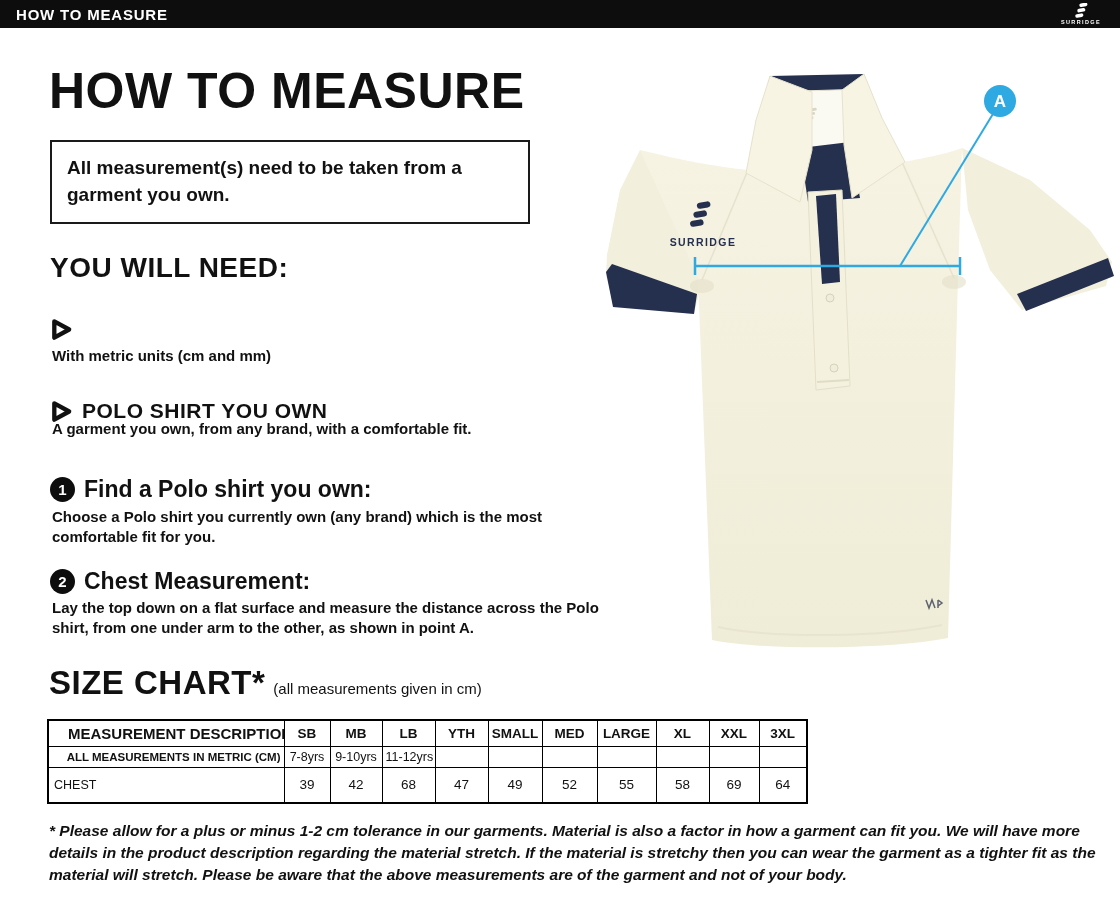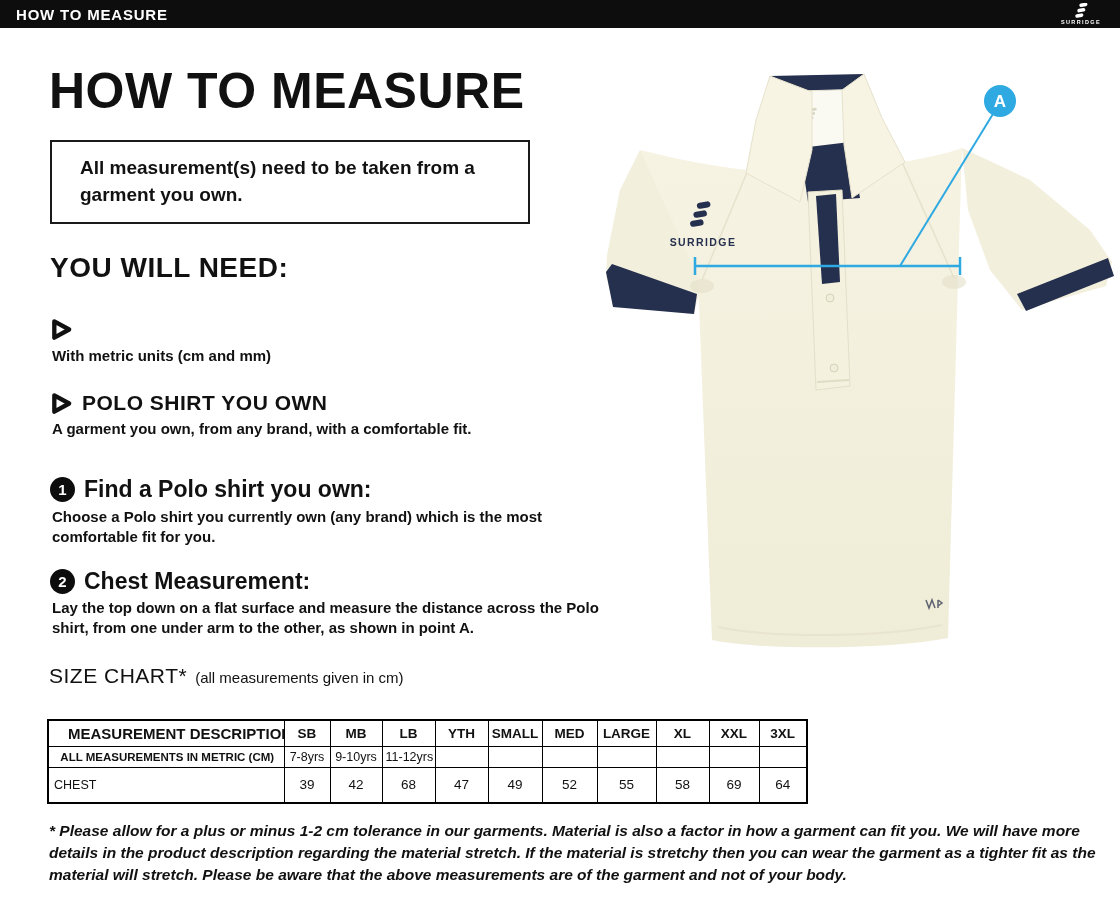--- a/index.html
+++ b/index.html
@@ -6,44 +6,44 @@
   html,body { width:1120px; height:913px; background:#ffffff; overflow:hidden;
               font-family:"Liberation Sans", sans-serif; color:#111; }
   .topbar { position:absolute; left:0; top:0; width:1120px; height:28px; background:#0d0d0d;
             display:flex; align-items:center; }
   .topbar-title { color:#fff; font-size:15px; font-weight:bold; letter-spacing:.8px; margin-left:16px; }
   .brand { position:absolute; right:10px; top:1px; width:58px; height:26px; display:flex;
            flex-direction:column; align-items:center; justify-content:center; }
   .brand-word { color:#fff; font-size:5.5px; font-weight:bold; letter-spacing:1.4px; margin-top:1px; }
   .abs { position:absolute; }
   h1.page-title { left:49px; top:66px; font-size:50px; font-weight:bold; letter-spacing:.5px; line-height:1; }
-  .note-box { left:50px; top:140px; width:480px; border:2px solid #1a1a1a; padding:13px 28px; }
+  .note-box { left:50px; top:140px; width:480px; border:2px solid #1a1a1a; padding:13px 15px; }
   .note-box p { font-size:19px; font-weight:bold; line-height:1.42; }
   h2.ywn { left:50px; top:252px; font-size:28px; font-weight:bold; letter-spacing:.5px; }
   .need { left:50px; display:flex; align-items:center; gap:9px; }
   .need .tri { width:23px; height:23px; flex:0 0 auto; }
   .need-title { font-size:21px; font-weight:bold; letter-spacing:.5px; }
   .need-desc { left:52px; font-size:15px; font-weight:bold; }
   .step-head { left:50px; display:flex; align-items:center; gap:9px; }
   .stepnum { width:25px; height:25px; border-radius:50%; background:#0d0d0d; color:#fff;
              display:flex; align-items:center; justify-content:center;
              font-size:15px; font-weight:bold; flex:0 0 auto; }
   .step-title { font-size:23px; font-weight:bold; }
   .step-desc { left:52px; width:548px; font-size:15px; font-weight:bold; line-height:1.32; }
   .sc-head { left:49px; top:664px; display:flex; align-items:baseline; gap:8px; }
-  .sc-head .main { font-size:21px; font-weight:normal; letter-spacing:.5px; }
+  .sc-head .main { font-size:33px; font-weight:bold; letter-spacing:.5px; }
   .sc-head .sub { font-size:15px; font-weight:normal; }
   table.size { left:47px; top:719px; border-collapse:collapse; border:2px solid #000;
                table-layout:fixed; width:759px; background:#fff; }
   table.size th, table.size td { border:1px solid #000; text-align:center; padding:1px 3px;
                overflow:hidden; white-space:nowrap; }
   table.size tr.hdr th { height:26px; font-size:13.5px; font-weight:bold; }
   table.size tr.hdr th.desc { font-size:15px; text-align:right; padding-left:19px; }
   table.size tr.r1 td { height:21px; font-size:12.5px; }
-  table.size tr.r1 td.desc { font-size:11.5px; font-weight:bold; text-align:center; padding-left:5px; }
+  table.size tr.r1 td.desc { font-size:11.5px; font-weight:bold; text-align:right; padding-left:5px; }
   table.size tr.r2 td { height:36px; font-size:13.5px; }
   table.size tr.r2 td.desc { font-size:12.5px; text-align:left; padding-left:5px; }
   p.disclaimer { left:49px; top:820px; width:1056px; font-size:15.5px; font-weight:bold;
                  font-style:italic; line-height:1.42; }
   svg text { font-family:"Liberation Sans", sans-serif; }
 </style>
 </head>
 <body>
 
 <header class="topbar">
@@ -68,21 +68,21 @@
 
 <h2 class="abs ywn">YOU WILL NEED:</h2>
 
 <div class="abs need" style="top:318px;">
   <svg class="tri" viewBox="0 0 24 24">
     <path d="M4.5,3.5 L20,12 L4.5,20.5 Z" fill="none" stroke="#111" stroke-width="4.5" stroke-linejoin="round"></path>
   </svg>
 </div>
 <p class="abs need-desc" style="top:347px;">With metric units (cm and mm)</p>
 
-<div class="abs need" style="top:391px;align-items:center;">
+<div class="abs need" style="top:399px;align-items:center;">
   <svg class="tri" viewBox="0 0 24 24">
     <path d="M4.5,3.5 L20,12 L4.5,20.5 Z" fill="none" stroke="#111" stroke-width="4.5" stroke-linejoin="round"></path>
   </svg>
   <span class="need-title">POLO SHIRT YOU OWN</span>
 </div>
 <p class="abs need-desc" style="top:420px;">A garment you own, from any brand, with a comfortable fit.</p>
 
 <div class="abs step-head" style="top:476px;">
   <span class="stepnum">1</span>
   <span class="step-title">Find a Polo shirt you own:</span>

